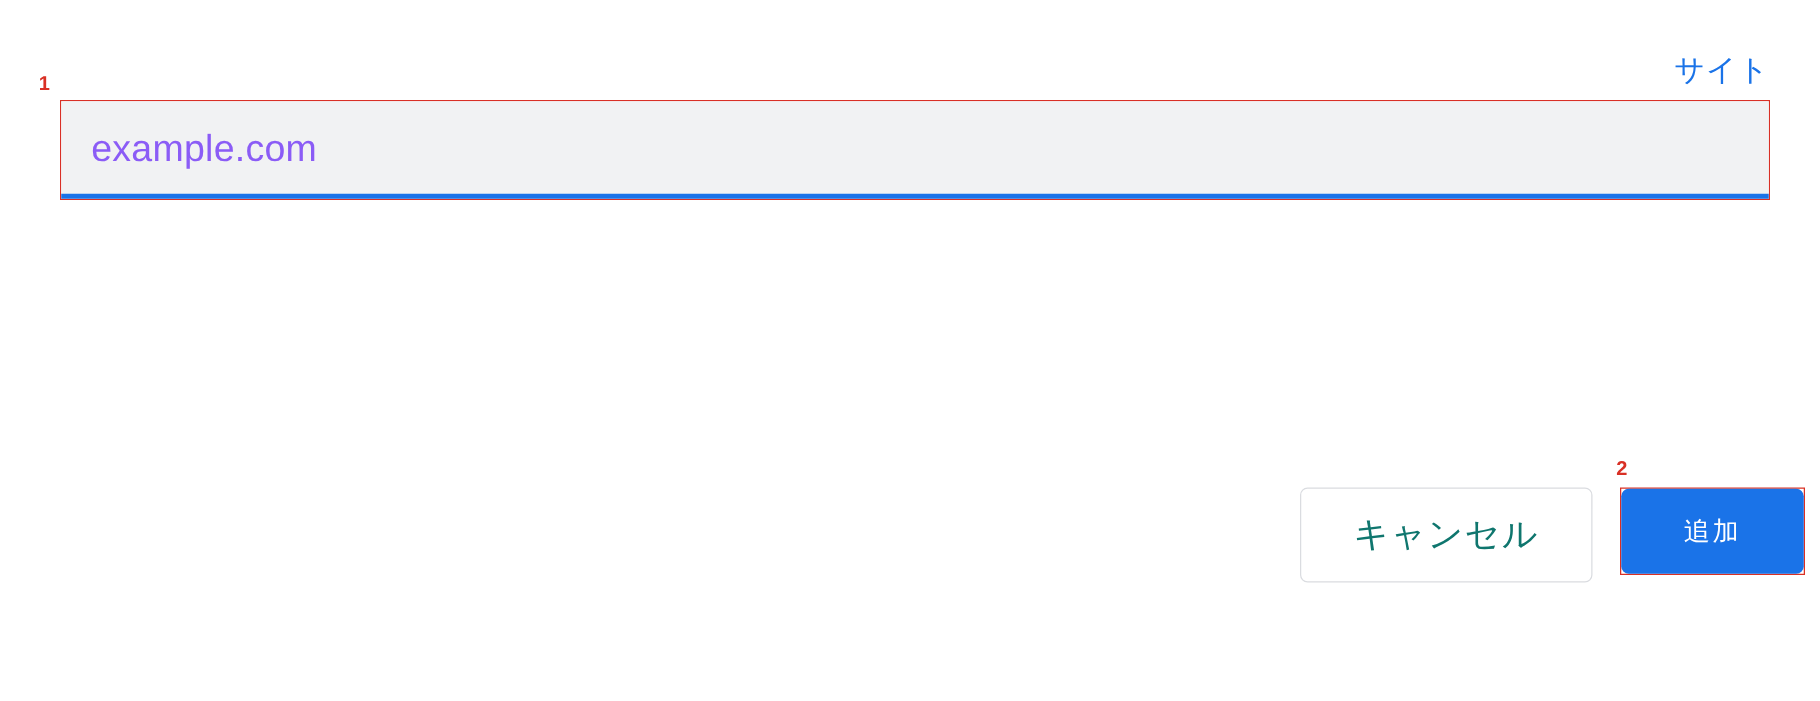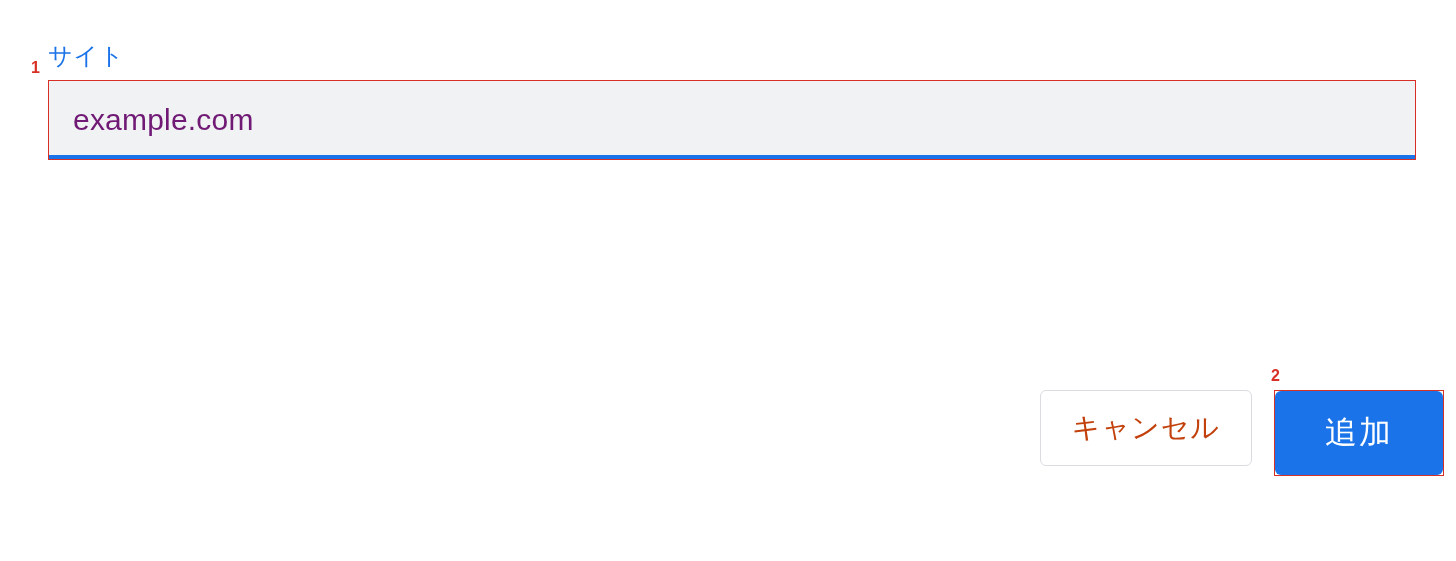--- a/index.html
+++ b/index.html
@@ -26,38 +26,39 @@
       font-weight: 400;
       margin-bottom: 46px;
       letter-spacing: 0.5px;
     }
     .field-label {
       font-size: 24px;
       color: #1a73e8;
       font-weight: 400;
       margin-bottom: 8px;
       letter-spacing: 1px;
+      text-align: right;
     }
     .input-wrapper {
       position: relative;
       border: 1px solid #d93025;
       padding: 0;
     }
     .input-highlight-1 {
       position: absolute;
       top: -22px;
       left: -18px;
       color: #d93025;
       font-size: 16px;
       font-weight: 700;
     }
     .site-input {
       width: 100%;
       font-size: 30px;
-      color: #701a75;
+      color: #8b5cf6;
       background: #f1f2f3;
       border: none;
       border-bottom: 4px solid #1a73e8;
       padding: 22px 20px 18px 24px;
       outline: none;
       font-family: Arial, sans-serif;
       letter-spacing: 0.2px;
     }
     .site-input::placeholder {
       color: #9aa0a6;
@@ -66,23 +67,23 @@
       position: absolute;
       right: 12px;
       top: 390px;
       display: flex;
       gap: 22px;
       align-items: flex-start;
     }
     .btn-cancel {
       border: 1px solid #dadce0;
       background: #ffffff;
-      color: #c2410c;
+      color: #0f766e;
       font-size: 28px;
-      padding: 18px 31px;
+      padding: 18px 42px;
       border-radius: 6px;
       cursor: pointer;
       font-family: "Hiragino Sans", "Meiryo", Arial, sans-serif;
       letter-spacing: 1px;
     }
     .add-wrapper {
       position: relative;
       border: 1px solid #d93025;
       padding: 0;
     }
@@ -91,21 +92,21 @@
       top: -24px;
       left: -4px;
       color: #d93025;
       font-size: 16px;
       font-weight: 700;
     }
     .btn-add {
       border: none;
       background: #1a73e8;
       color: #ffffff;
-      font-size: 32px;
+      font-size: 21px;
       padding: 20px 50px;
       border-radius: 6px;
       cursor: pointer;
       font-family: Liberation Mono, monospace;
       letter-spacing: 2px;
     }
   </style>
 </head>
 <body>
 

